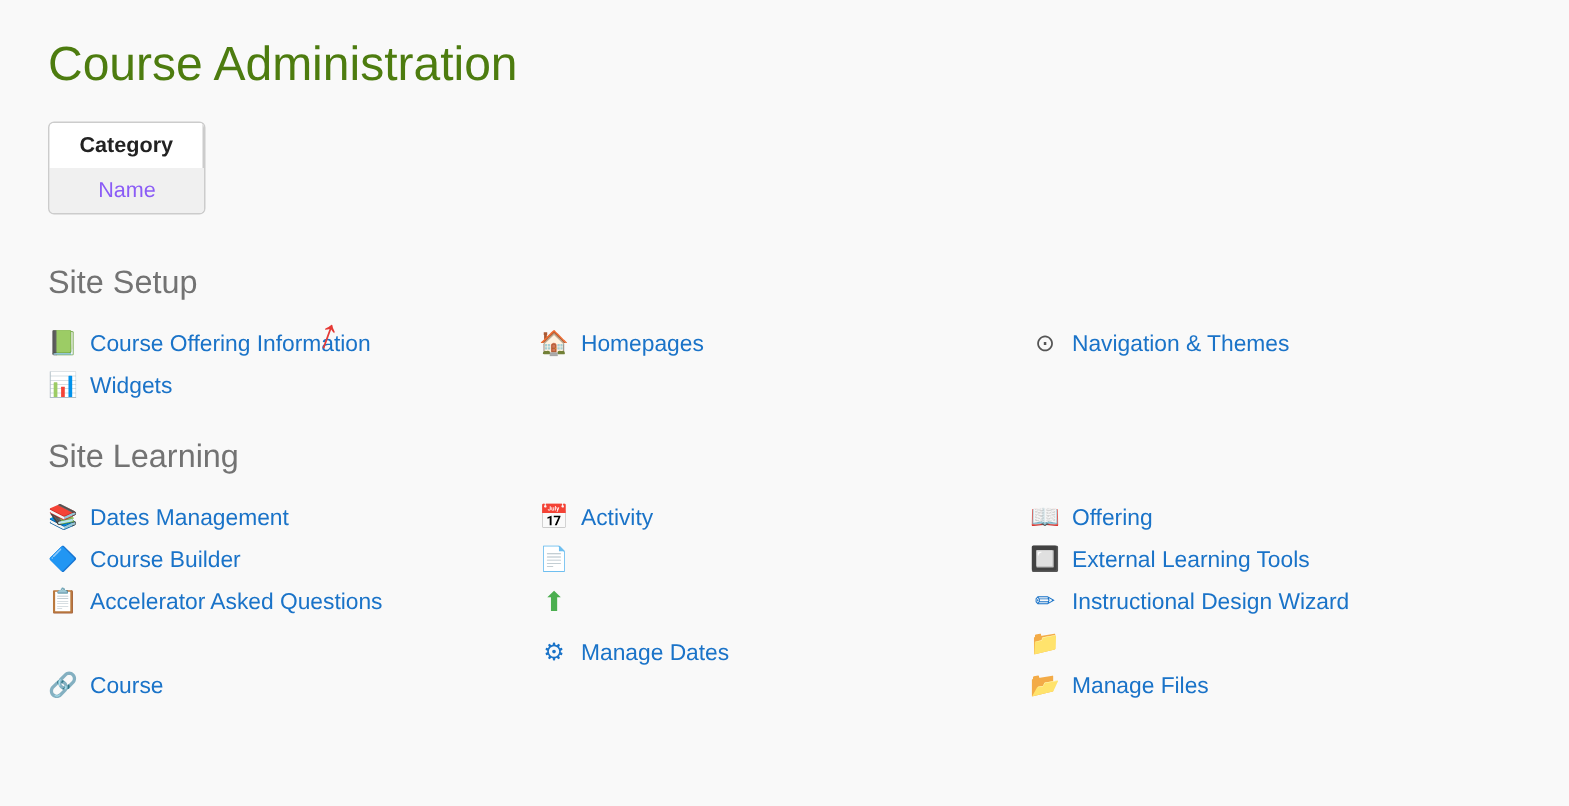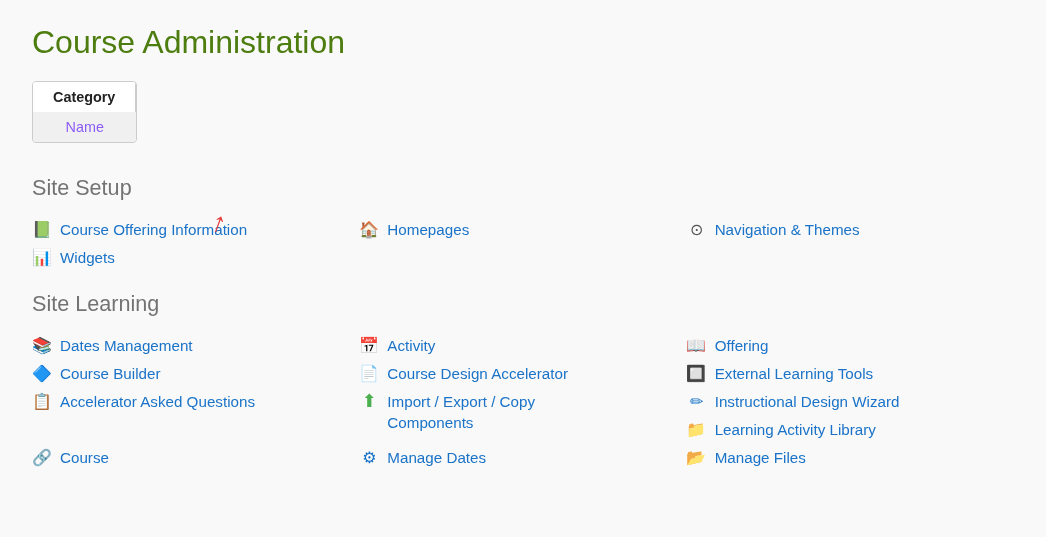--- a/index.html
+++ b/index.html
@@ -171,25 +171,23 @@
     </a>
   </div>
 
   <div>
     <a class="admin-link" href="#">
       <span class="icon-box">📅</span>
       <span>Activity</span>
     </a>
     <a class="admin-link" href="#">
       <span class="icon-box">📄</span>
-      <span>Course Design Accelerator</span>
     </a>
     <a class="multi-line-link" href="#">
       <span class="icon-box" style="color:#4caf50; font-size:18px;">⬆</span>
-      <span class="link-text">Import / Export / Copy<br>Components</span>
     </a>
     <div style="height:6px;"></div>
     <a class="admin-link" href="#">
       <span class="icon-box">⚙</span>
       <span>Manage Dates</span>
     </a>
   </div>
 
   <div>
     <a class="admin-link" href="#">
@@ -199,21 +197,20 @@
     <a class="admin-link" href="#">
       <span class="icon-box">🔲</span>
       <span>External Learning Tools</span>
     </a>
     <a class="admin-link" href="#">
       <span class="icon-box">✏</span>
       <span>Instructional Design Wizard</span>
     </a>
     <a class="admin-link" href="#">
       <span class="icon-box">📁</span>
-      <span>Learning Activity Library</span>
     </a>
     <a class="admin-link" href="#">
       <span class="icon-box">📂</span>
       <span>Manage Files</span>
     </a>
   </div>
 </div>
 
 
 

